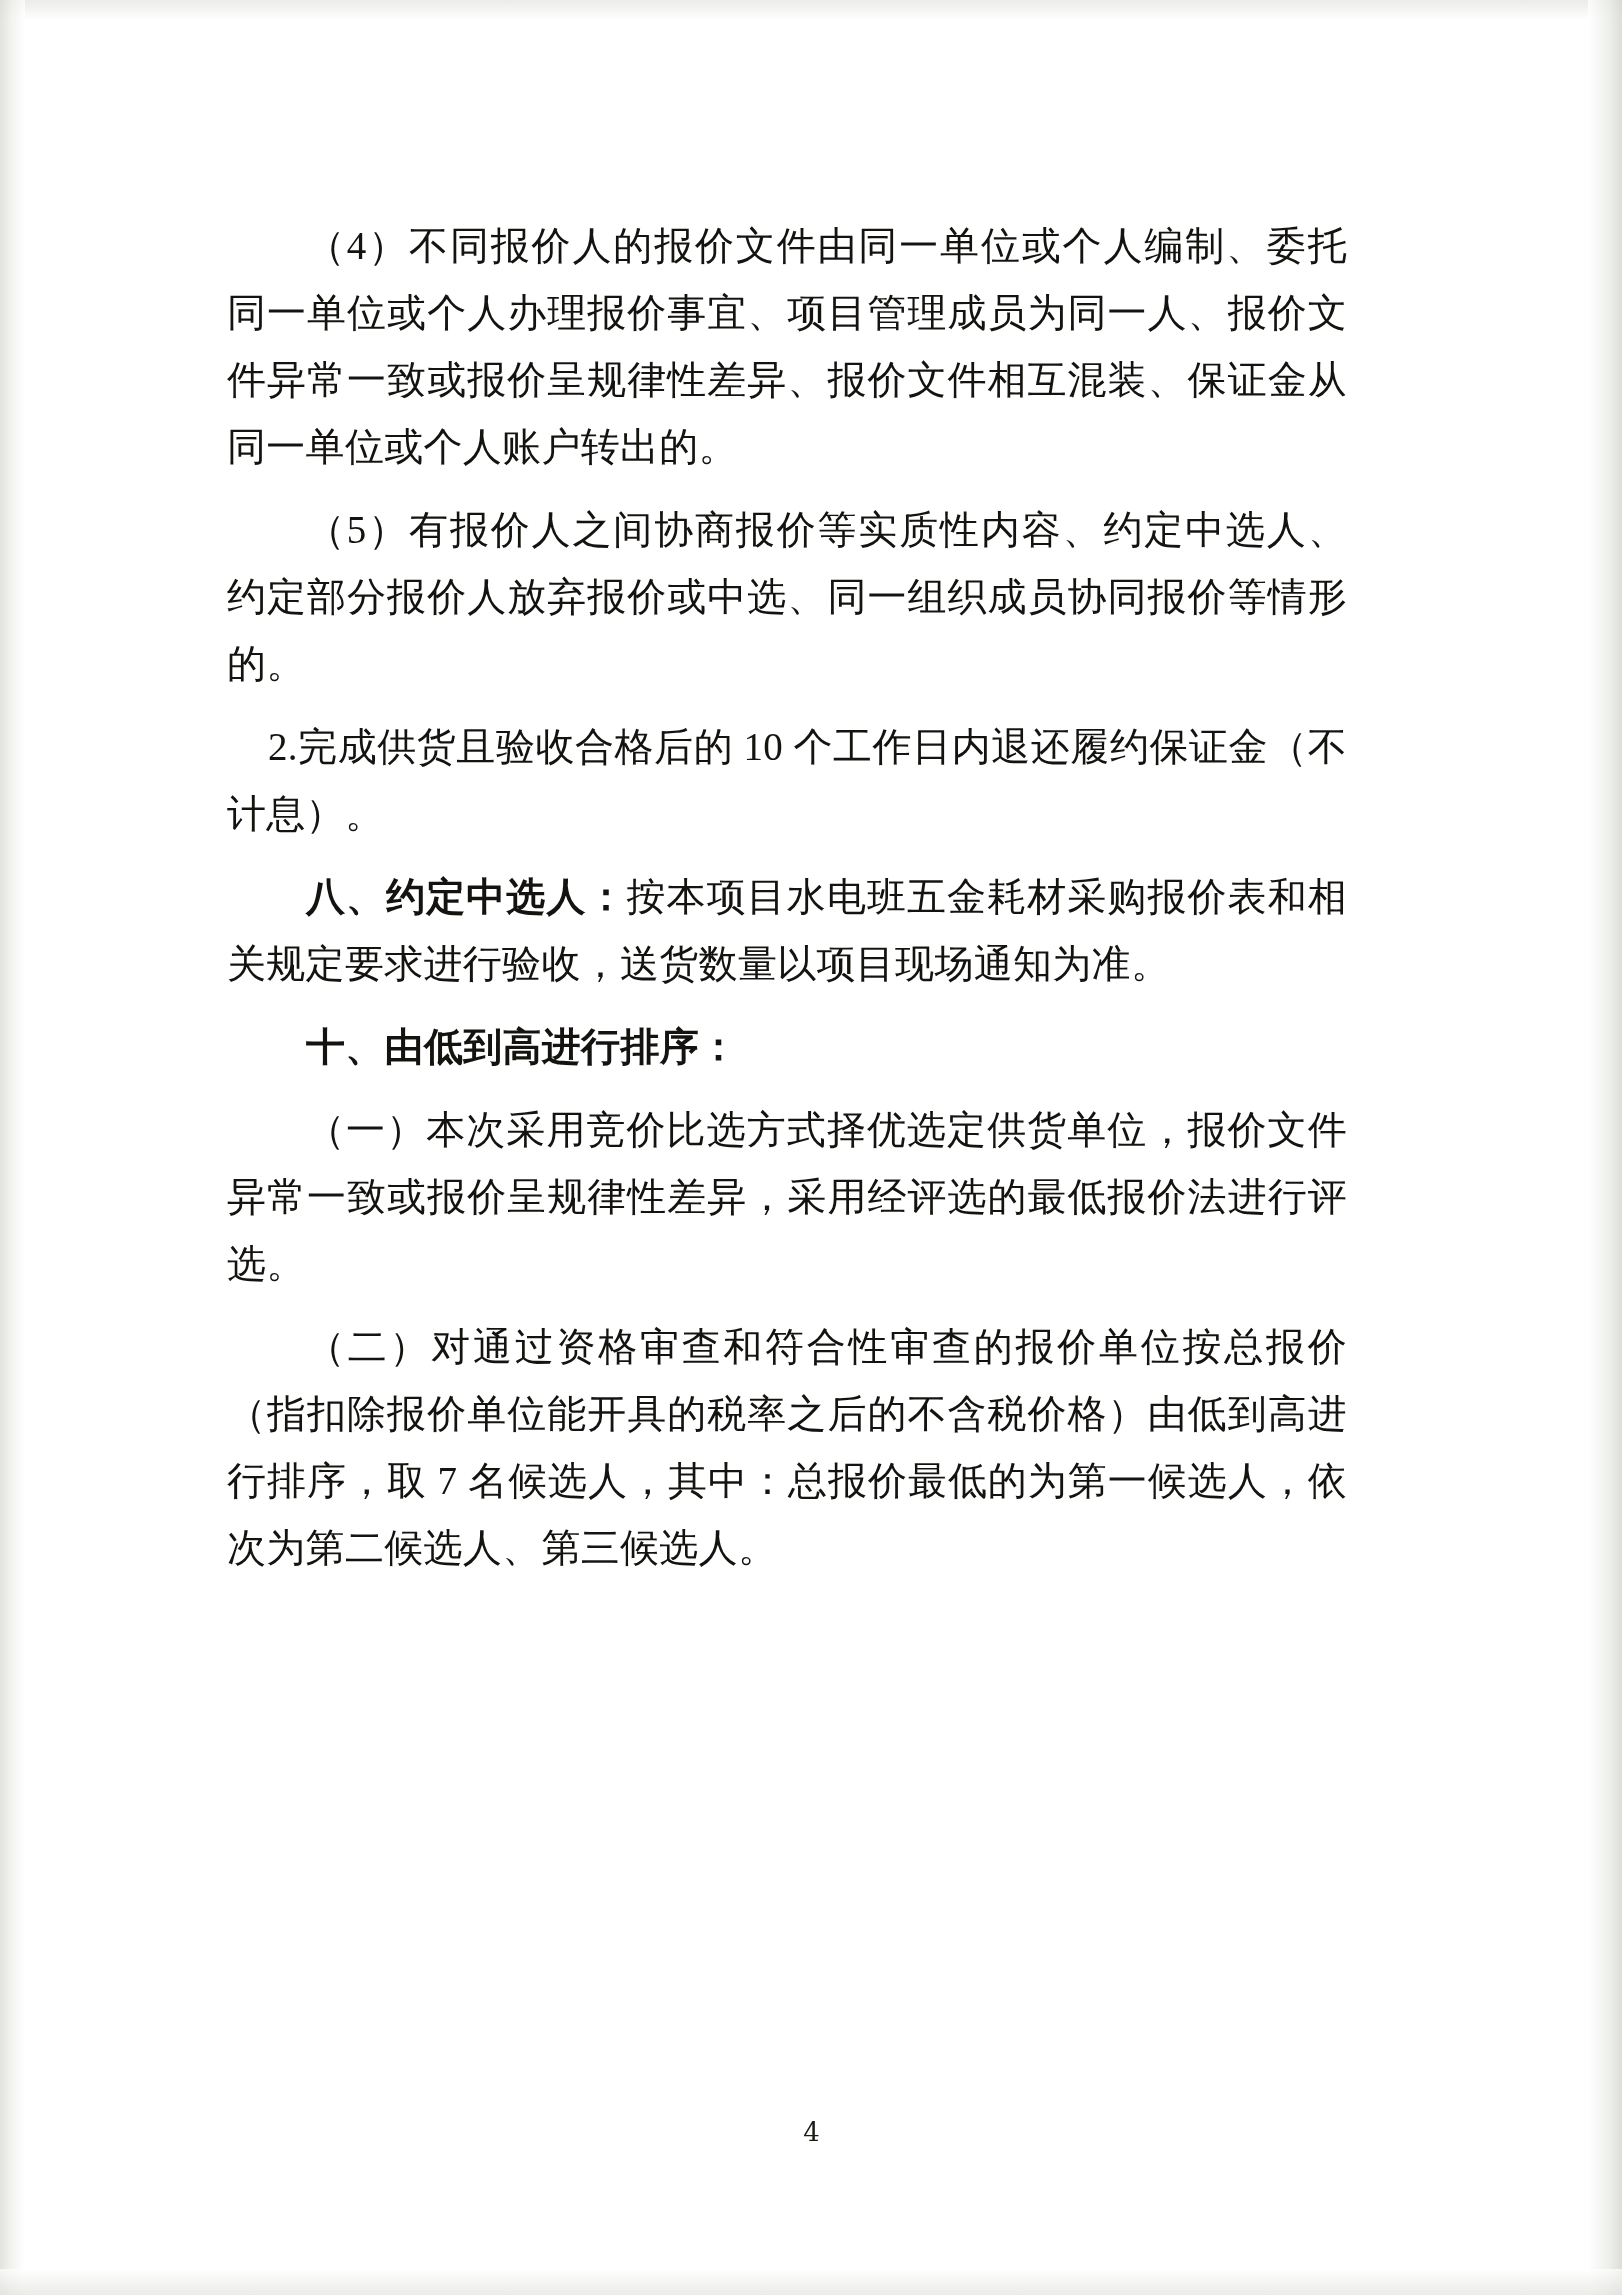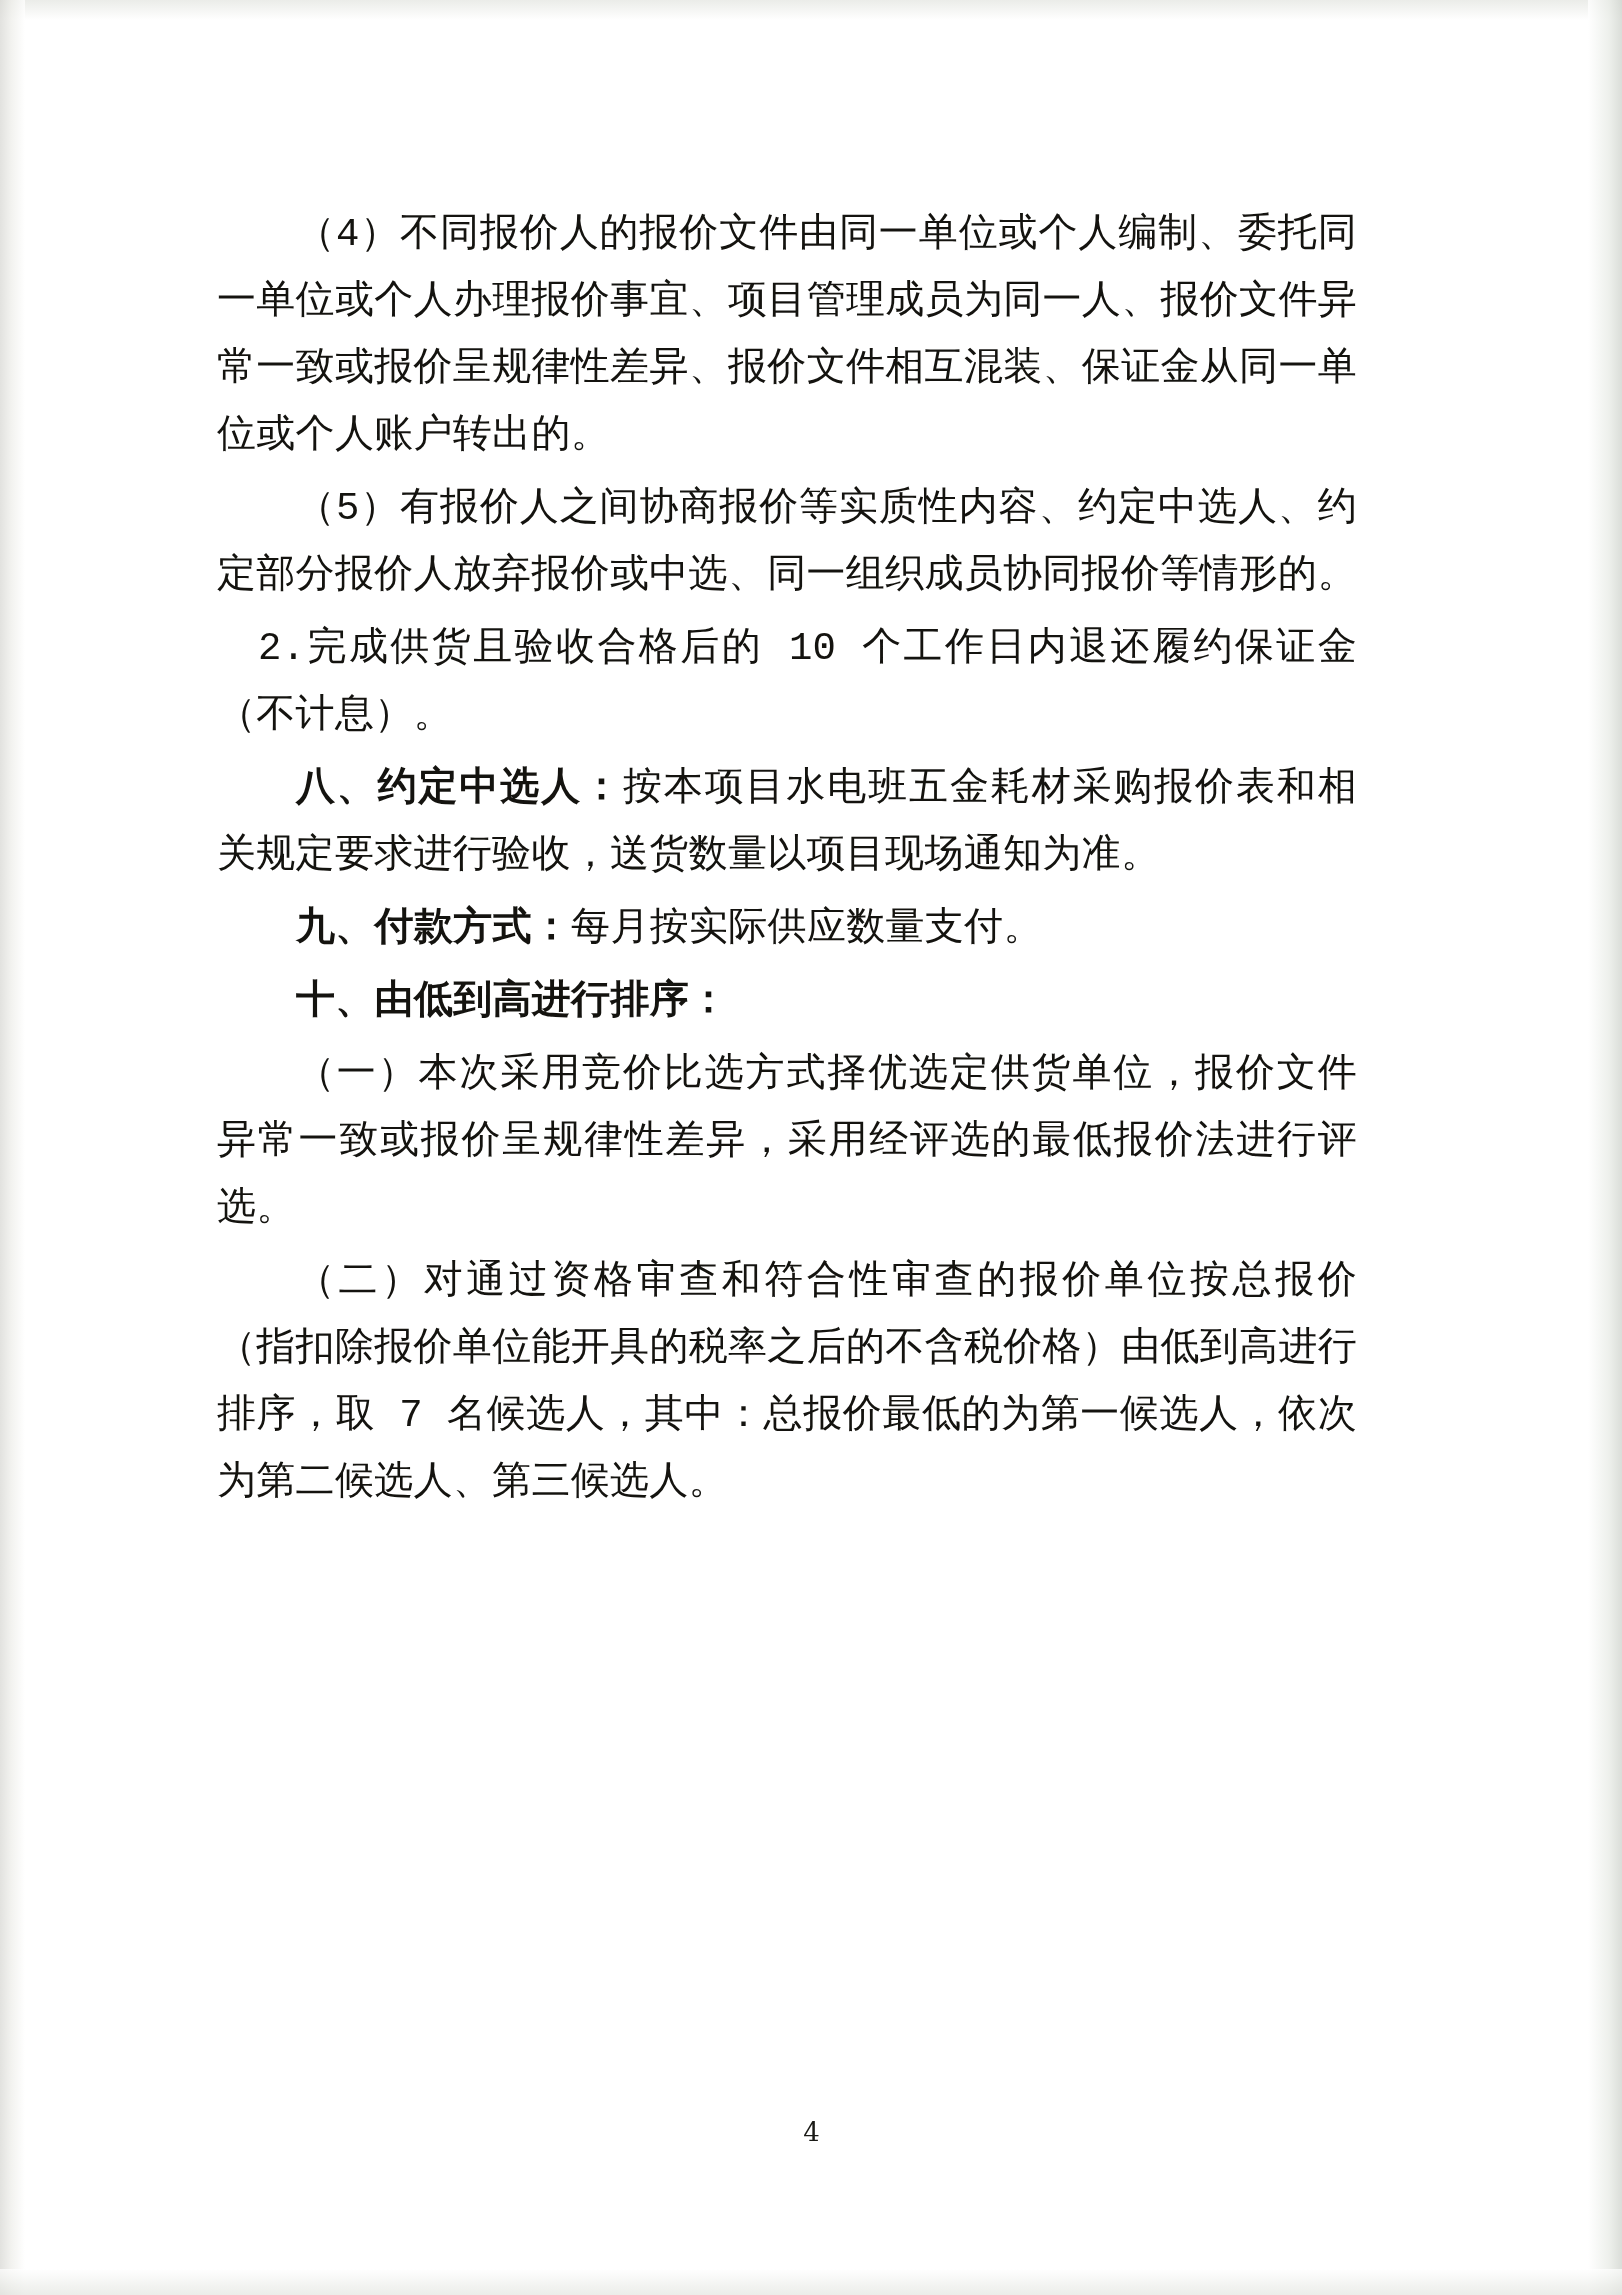--- a/index.html
+++ b/index.html
@@ -47,28 +47,28 @@
     background: linear-gradient(to top, #e3e5e0 0%, #ffffff 100%);
     opacity: .7;
   }
   .content {
     position: absolute;
     left: 211px;
     top: 196px;
     width: 1152px;
   }
   p {
-    margin: 6px;
+    margin: 16px;
     color: #14130f;
     font-size: 39px;
     line-height: 67px;
     letter-spacing: 0.3px;
     text-align: justify;
     text-justify: inter-character;
-    font-family: Liberation Mono, monospace;
+    font-family: Liberation Serif, serif;
   }
   p.indent {
     text-indent: 79px;
   }
   p.indent-small {
     text-indent: 41px;
   }
   p.bold-head {
     font-weight: bold;
     text-indent: 79px;
@@ -100,21 +100,20 @@
     <p class="indent">（4）不同报价人的报价文件由同一单位或个人编制、委托同一单位或个人办理报价事宜、项目管理成员为同一人、报价文件异常一致或报价呈规律性差异、报价文件相互混装、保证金从同一单位或个人账户转出的。</p>
 
     <p class="indent">（5）有报价人之间协商报价等实质性内容、约定中选人、约定部分报价人放弃报价或中选、同一组织成员协同报价等情形的。</p>
 
 
 
     <p class="indent-small">2.完成供货且验收合格后的 10 个工作日内退还履约保证金（不计息）。</p>
 
     <p class="indent"><span class="bold">八、约定中选人：</span>按本项目水电班五金耗材采购报价表和相关规定要求进行验收，送货数量以项目现场通知为准。</p>
 
-    <p class="indent"><span class="bold">九、付款方式：</span>每月按实际供应数量支付。</p>
 
     <p class="bold-head">十、由低到高进行排序：</p>
 
     <p class="indent">（一）本次采用竞价比选方式择优选定供货单位，报价文件异常一致或报价呈规律性差异，采用经评选的最低报价法进行评选。</p>
 
     <p class="indent">（二）对通过资格审查和符合性审查的报价单位按总报价（指扣除报价单位能开具的税率之后的不含税价格）由低到高进行排序，取 7 名候选人，其中：总报价最低的为第一候选人，依次为第二候选人、第三候选人。</p>
 
   </div>
 
   <div class="page-number">4</div>

